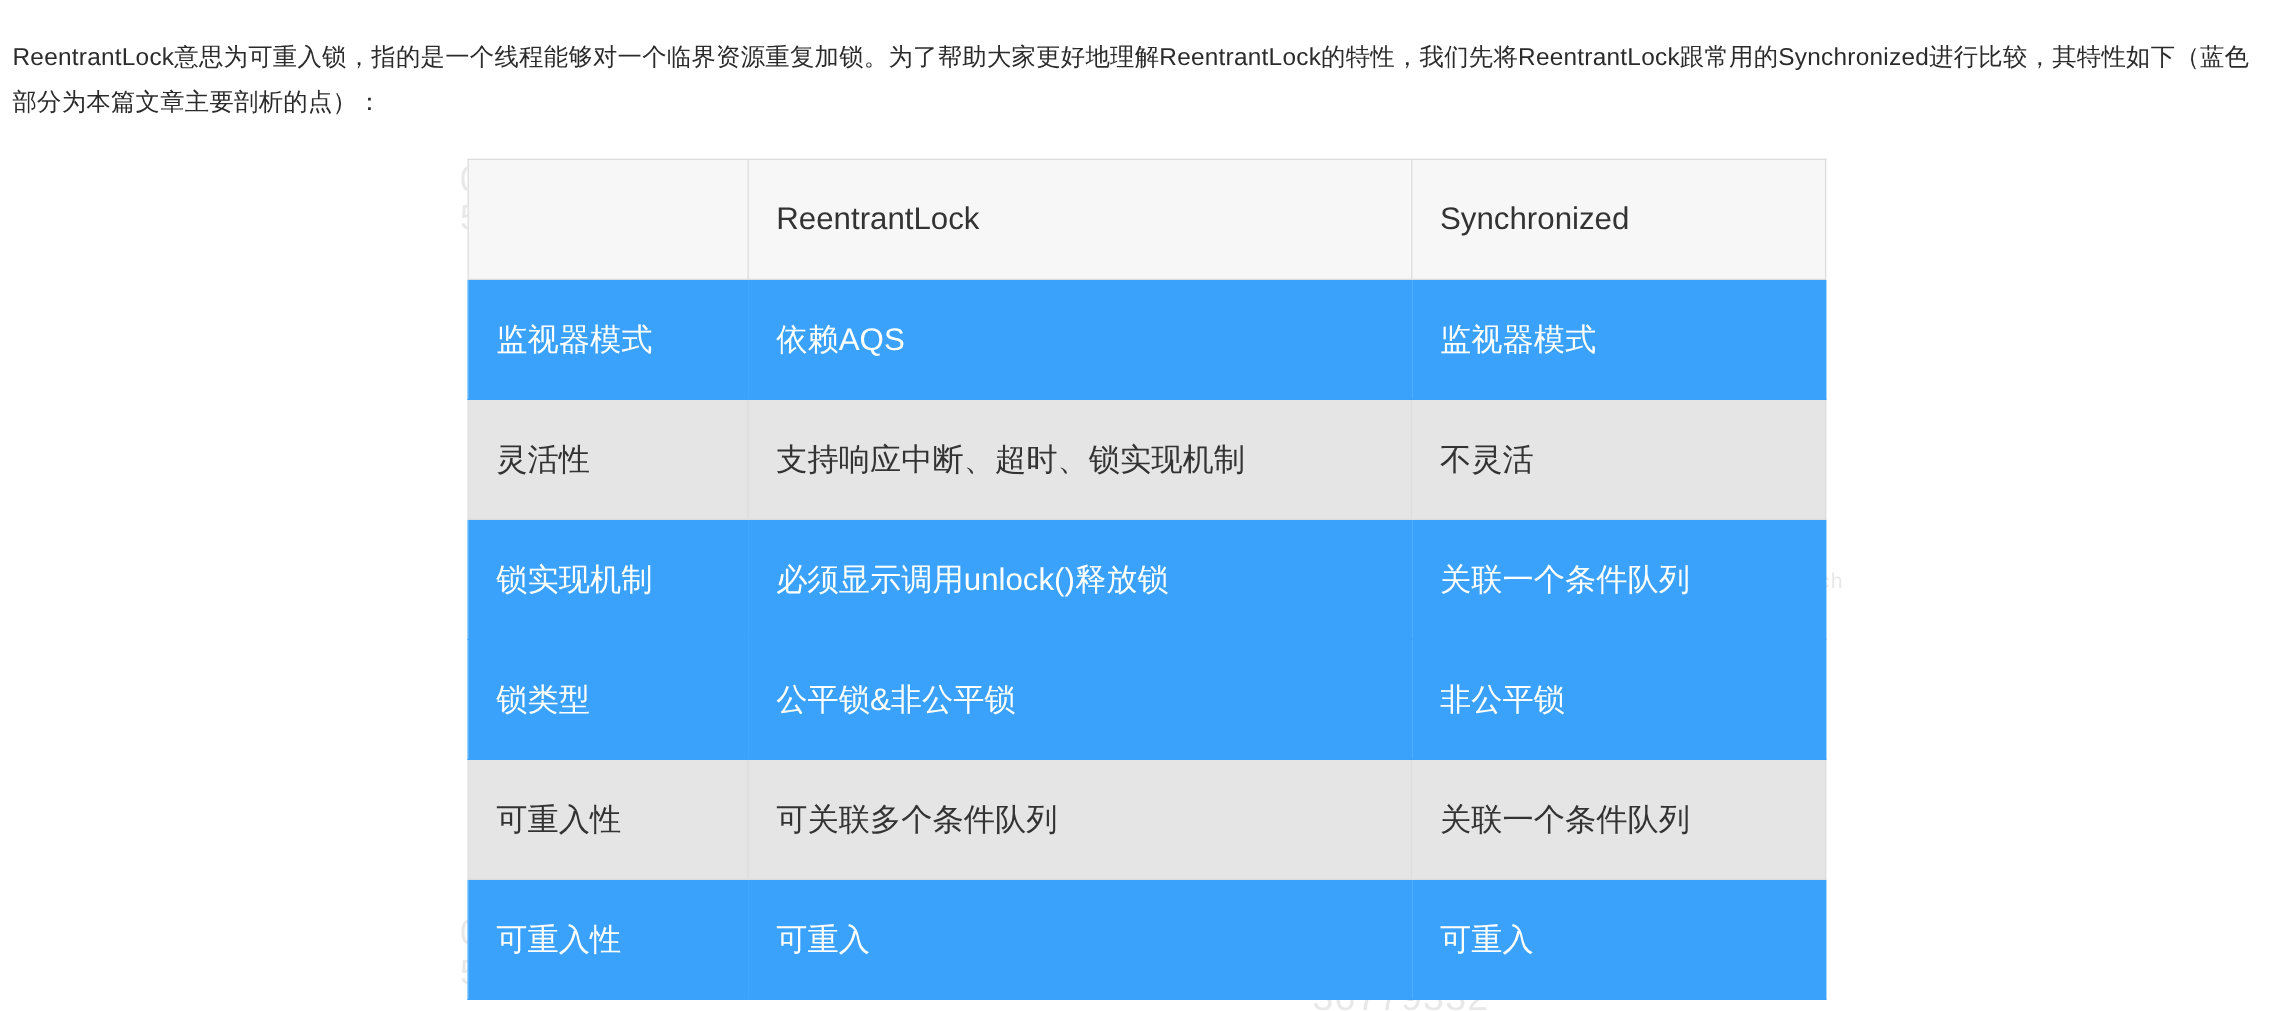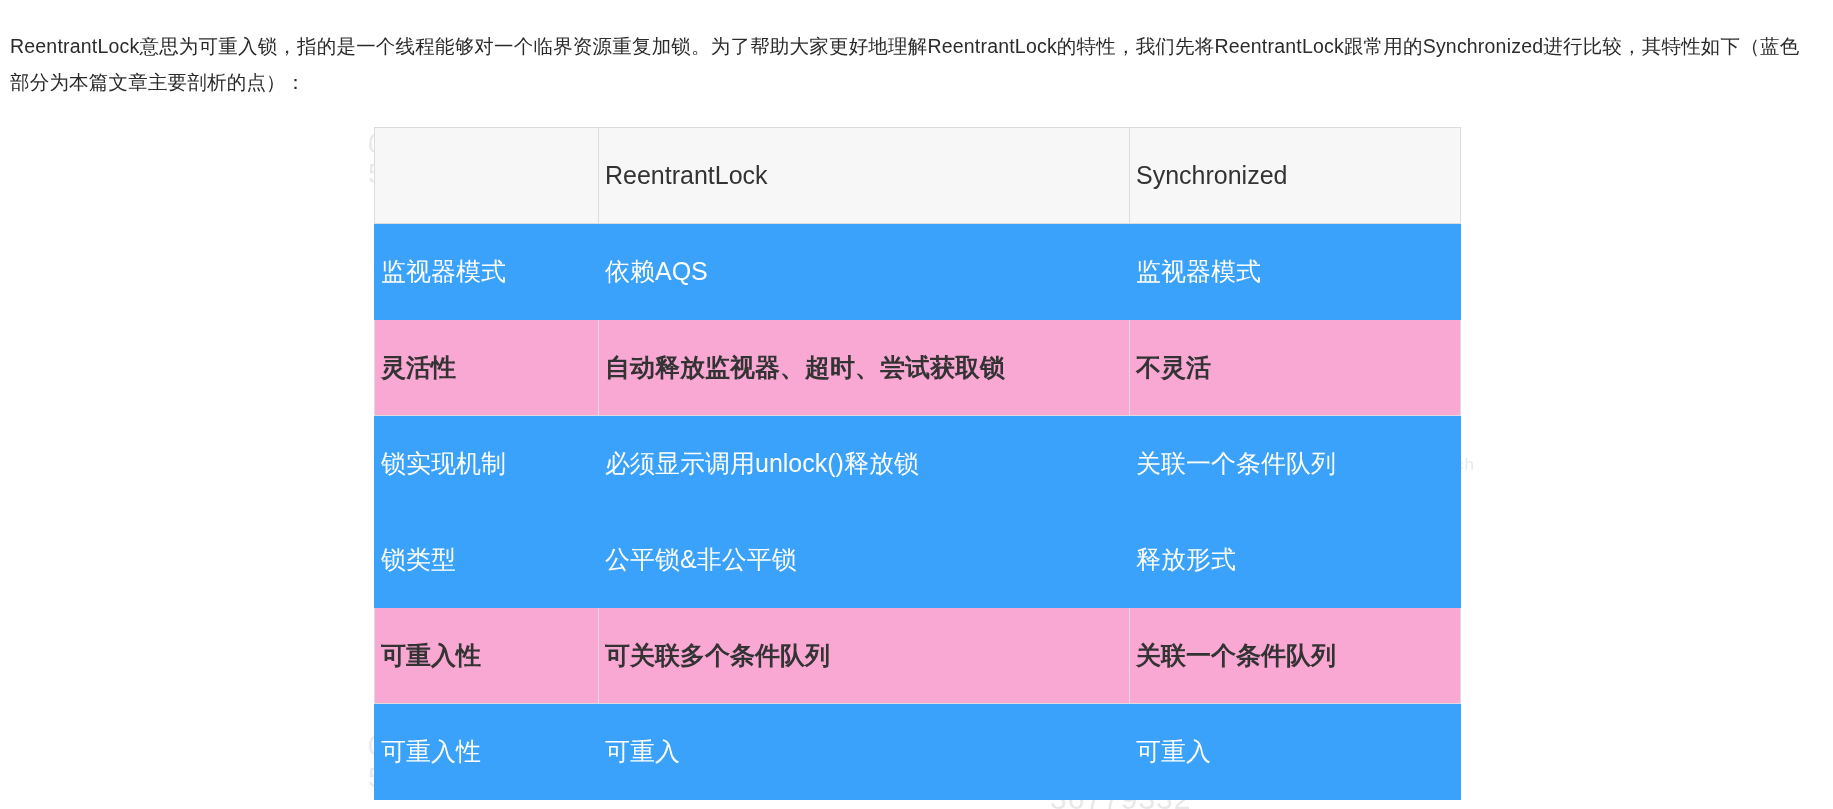--- a/index.html
+++ b/index.html
@@ -39,21 +39,21 @@
     width: 1086px;
   }
   table.compare {
     border-collapse: collapse;
     width: 1086px;
     table-layout: fixed;
     background: #ffffff;
   }
   table.compare td, table.compare th {
     border: 1px solid #dcdcdc;
-    padding: 0 6px;
+    padding: 0 22px;
     height: 96px;
     vertical-align: middle;
     font-size: 25px;
     font-weight: normal;
     color: #333333;
     text-align: left;
     box-sizing: border-box;
   }
   col.c1 { width: 224px; }
   col.c2 { width: 531px; }
@@ -68,21 +68,21 @@
   }
   thead th.empty { background: #f7f7f7; }
 
   tr.hl td {
     background: #3aa2fb;
     color: #ffffff;
     border-color: #3aa2fb;
   }
   tr.hl td.label { font-weight: normal; }
 
-  tr.plain td { background: #f9a8d4; font-weight: bold; }
+  tr.plain td { background: #e5e5e5; }
 
   
   .wm {
     position: absolute;
     color: rgba(150,150,150,0.22);
     font-size: 30px;
     font-family: "Liberation Sans", sans-serif;
     pointer-events: none;
     white-space: nowrap;
     letter-spacing: 1px;
@@ -135,32 +135,32 @@
         </tr>
       </thead>
       <tbody>
         <tr class="hl">
           <td class="label">监视器模式</td>
           <td>依赖AQS</td>
           <td>监视器模式</td>
         </tr>
         <tr class="plain">
           <td class="label">灵活性</td>
-          <td>自动释放监视器、超时、尝试获取锁</td>
+          <td>支持响应中断、超时、锁实现机制</td>
           <td>不灵活</td>
         </tr>
         <tr class="hl">
           <td class="label">锁实现机制</td>
           <td>必须显示调用unlock()释放锁</td>
           <td>关联一个条件队列</td>
         </tr>
         <tr class="hl">
           <td class="label">锁类型</td>
           <td>公平锁&amp;非公平锁</td>
-          <td>释放形式</td>
+          <td>非公平锁</td>
         </tr>
         <tr class="plain">
           <td class="label">可重入性</td>
           <td>可关联多个条件队列</td>
           <td>关联一个条件队列</td>
         </tr>
         <tr class="hl">
           <td class="label">可重入性</td>
           <td>可重入</td>
           <td>可重入</td>

